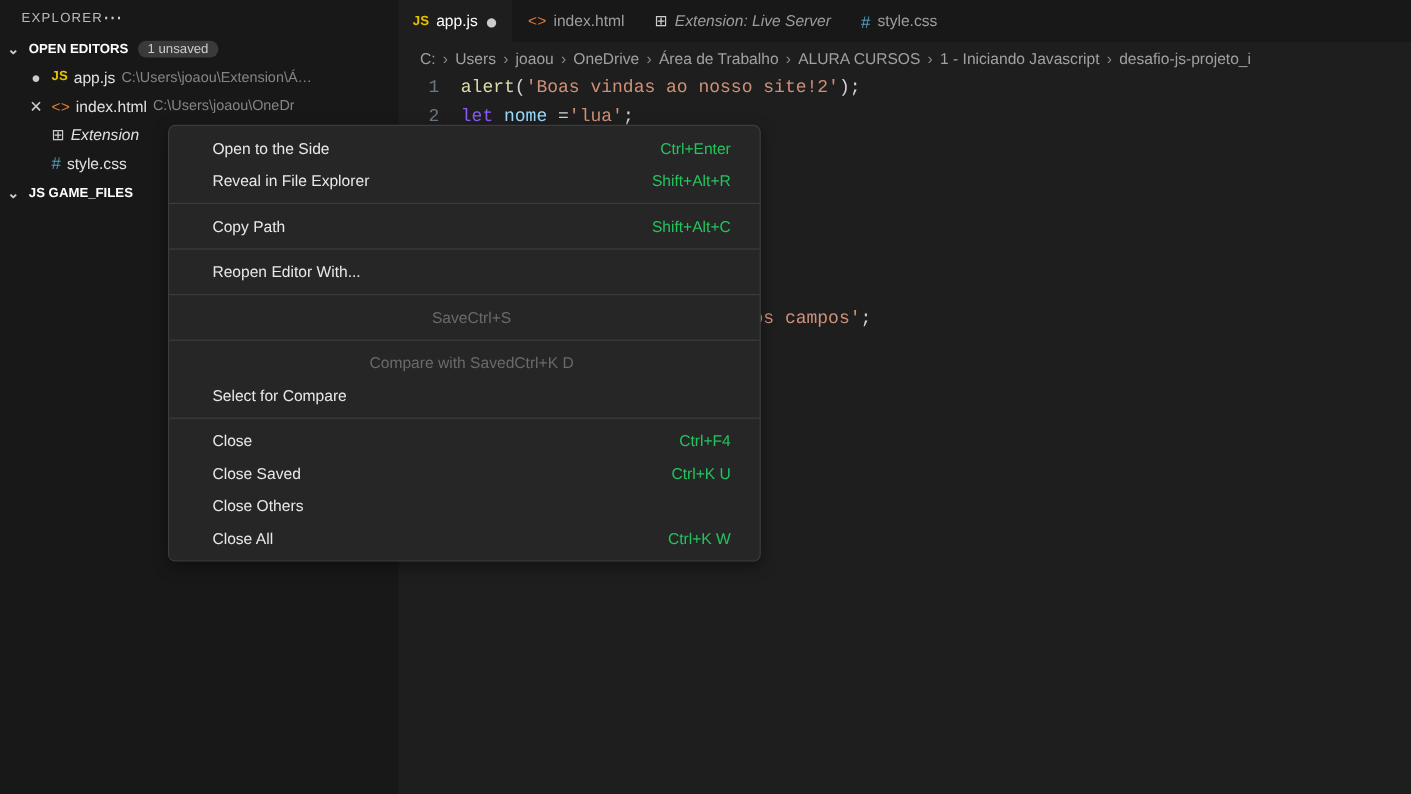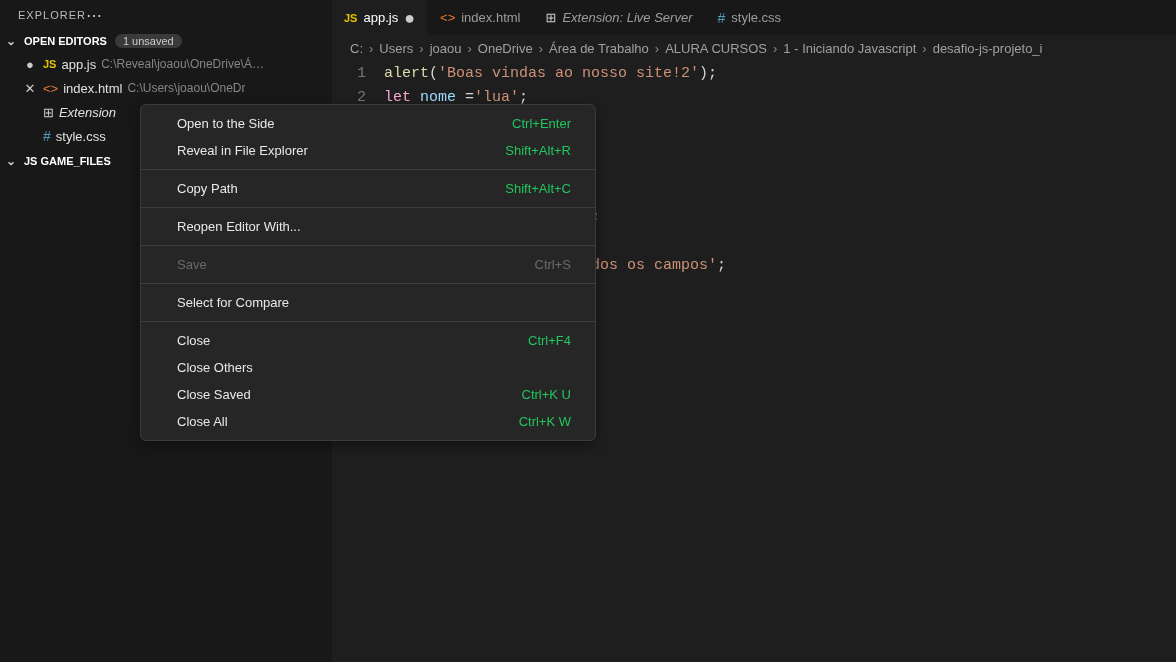--- a/index.html
+++ b/index.html
@@ -114,47 +114,47 @@
     }
     .gutter {
       color: #6e7681;
       text-align: right;
       width: 52px;
       padding-right: 18px;
       user-select: none;
     }
     .code-content { flex: 1; white-space: pre; }
     .c-call { color: #dcdcaa; text-align: center; }
-    .c-kw { color: #f9a8d4; }
+    .c-kw { color: #8b5cf6; }
     .c-var { color: #9cdcfe; }
     .c-str { color: #ce9178; }
     .c-num { color: #b5cea8; }
     .c-op { color: #d4d4d4; }
     .c-paren { color: #d4d4d4; }
 
     .context-menu {
       position: absolute;
       top: 104px;
       left: 140px;
-      width: 456px;
+      width: 494px;
       background: #262627;
       border: 1px solid #3c3c3c;
       border-radius: 6px;
       box-shadow: 0 4px 12px rgba(0,0,0,0.4);
       padding: 5px 0;
       font-size: 13px;
       z-index: 100;
     }
     .menu-item {
       display: flex;
       justify-content: space-between;
       padding: 6px 24px 6px 36px;
       color: #e8e8e8;
     }
-    .menu-item.disabled { color: #6a6a6a; }
+    .menu-item.disabled { color: #6a6a6a; justify-content: center; }
     .menu-sep { height: 1px; background: #3c3c3c; margin: 5px 0; }
     .shortcut { color: #22c55e; }
     .menu-item.disabled .shortcut { color: #6a6a6a; }
 
     .folder-section { margin-top: 2px; }
   </style>
 </head>
 <body>
 
 <div class="sidebar">
@@ -165,21 +165,21 @@
   <div class="section-header">
     <span class="chevron">⌄</span>
     <span>OPEN EDITORS</span>
     <span class="unsaved-badge">1 unsaved</span>
   </div>
   <div id="open-files">
       <div class="file-item">
         <span class="indicator">●</span>
         <span class="file-icon icon-js">JS</span>
         <span class="file-name">app.js</span>
-        <span class="file-path">C:\Reveal\joaou\OneDrive\Á…</span>
+        <span class="file-path">C:\Users\joaou\Extension\Á…</span>
       </div>
       <div class="file-item">
         <span class="indicator">✕</span>
         <span class="file-icon icon-html">&lt;&gt;</span>
         <span class="file-name">index.html</span>
         <span class="file-path">C:\Users\joaou\OneDr</span>
       </div>
       <div class="file-item">
         <span class="indicator"></span>
         <span class="file-icon icon-ext">⊞</span>
@@ -274,32 +274,36 @@
     <div class="menu-sep"></div>
     <div class="menu-item">
       <span>Reopen Editor With...</span>
     </div>
     <div class="menu-sep"></div>
     <div class="menu-item disabled">
       <span>Save</span>
       <span class="shortcut">Ctrl+S</span>
     </div>
     <div class="menu-sep"></div>
+    <div class="menu-item disabled">
+      <span>Compare with Saved</span>
+      <span class="shortcut">Ctrl+K D</span>
+    </div>
     <div class="menu-item">
       <span>Select for Compare</span>
     </div>
     <div class="menu-sep"></div>
     <div class="menu-item">
       <span>Close</span>
       <span class="shortcut">Ctrl+F4</span>
     </div>
     <div class="menu-item">
-      <span>Close Others</span>
-    </div>
-    <div class="menu-item">
       <span>Close Saved</span>
       <span class="shortcut">Ctrl+K U</span>
     </div>
     <div class="menu-item">
+      <span>Close Others</span>
+    </div>
+    <div class="menu-item">
       <span>Close All</span>
       <span class="shortcut">Ctrl+K W</span>
     </div>
   </div>
 
 </body></html>

